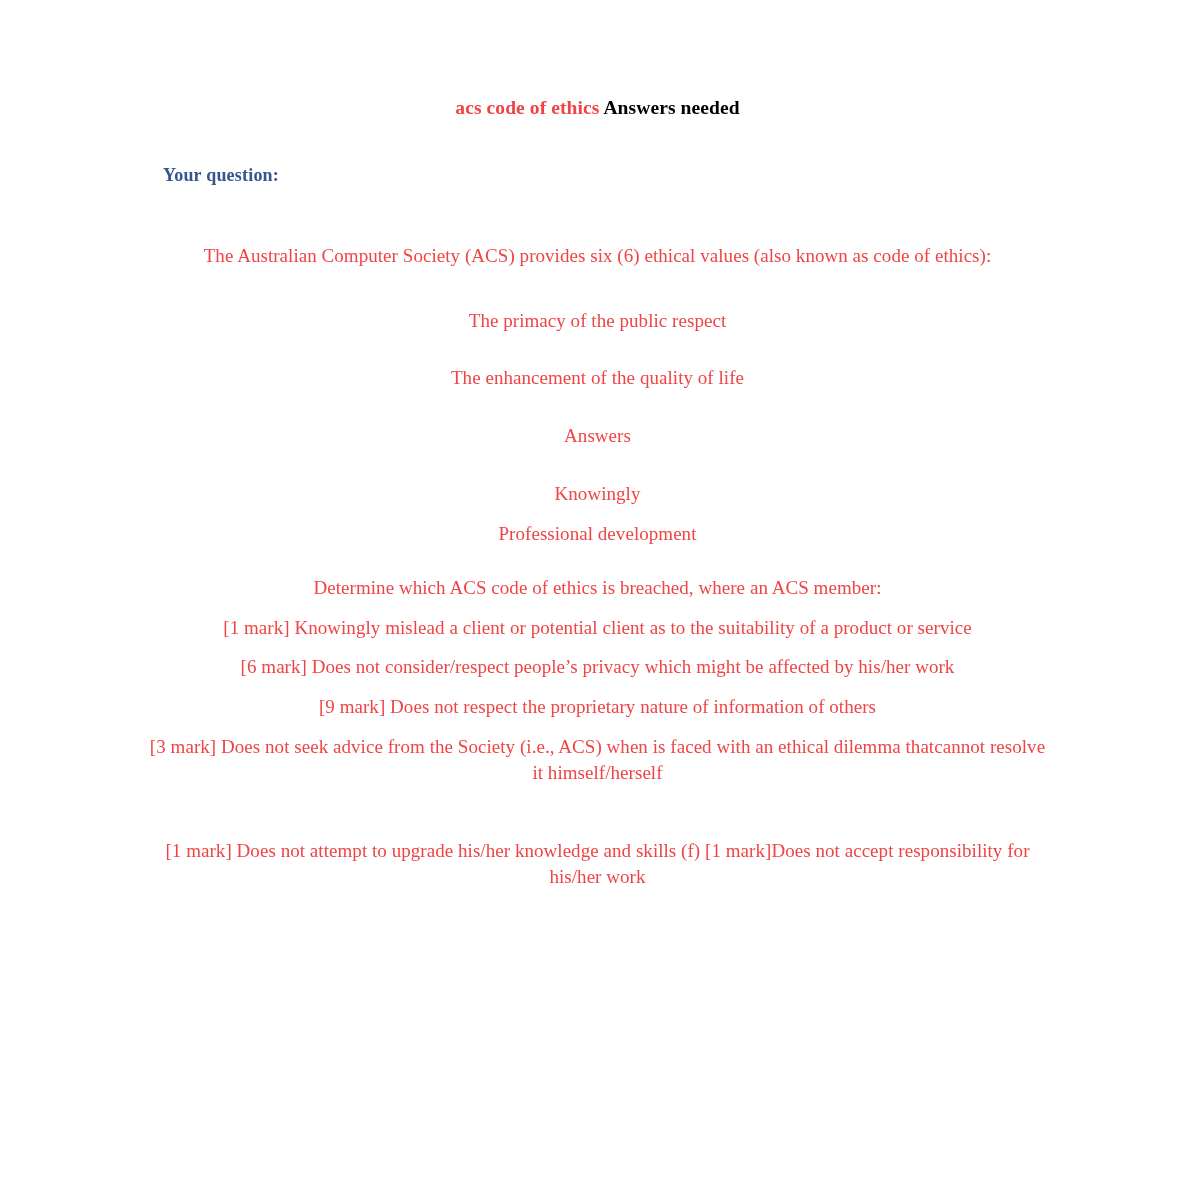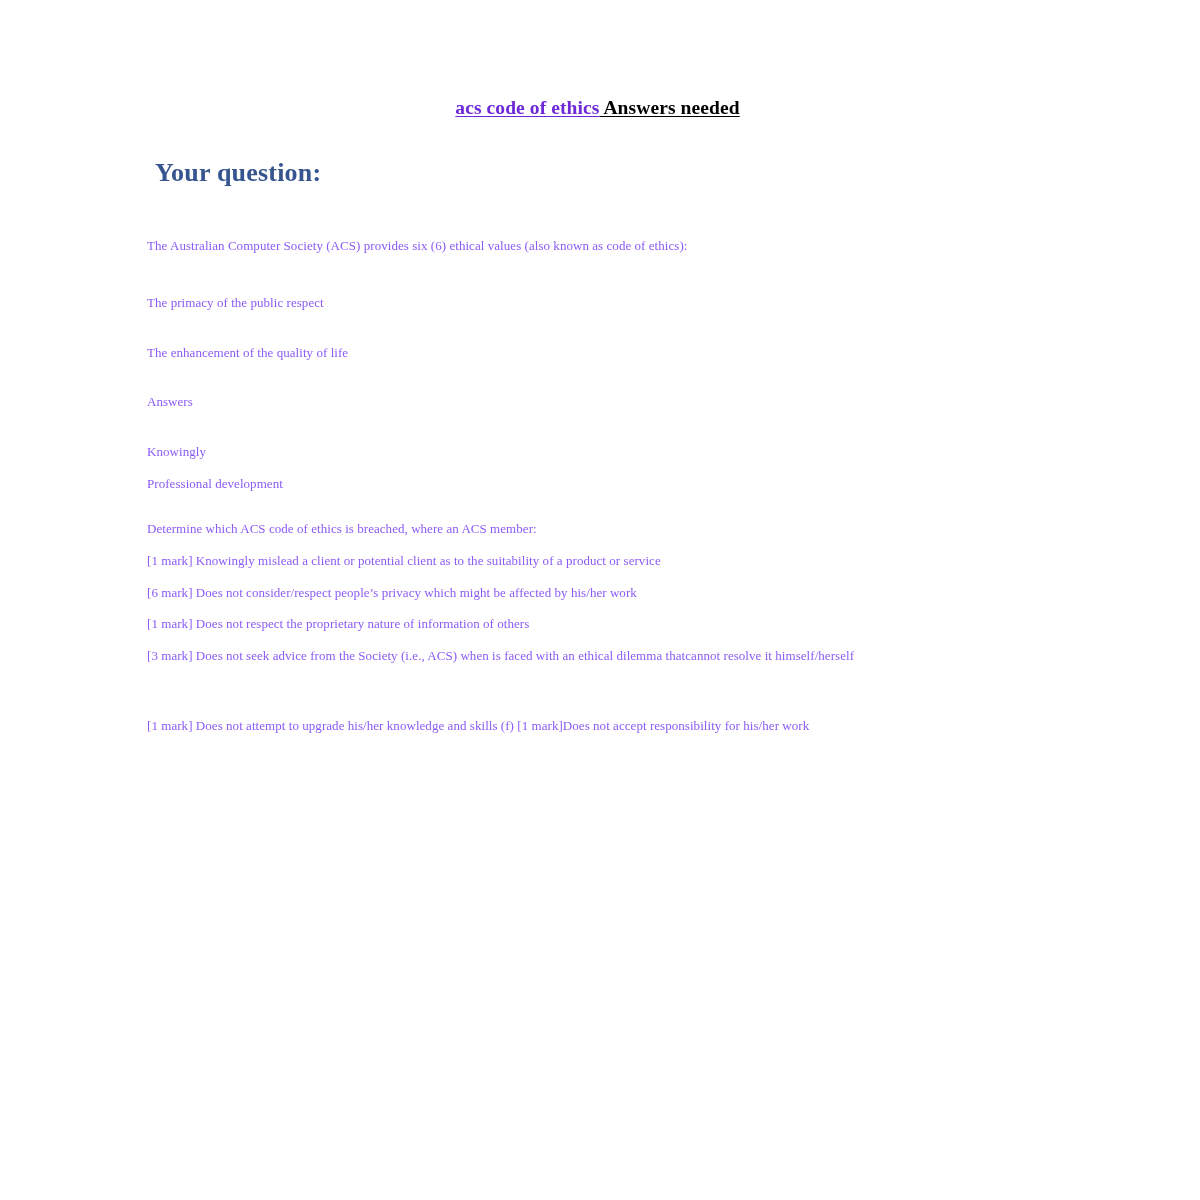--- a/index.html
+++ b/index.html
@@ -30,47 +30,45 @@
   
   .doc-title {
     text-align: center;
     font-size: 19.5px;
     font-weight: bold;
     line-height: 1.25;
     margin: 0 0 14px 0;
     letter-spacing: 0.1px;
   }
   .doc-title .seg-link {
-    color: #6d28d9;
-    text-decoration: underline;
+    color: #ef4444;
     text-underline-offset: 2px;
   }
   .doc-title .seg-plain {
     color: #000000;
-    text-decoration: underline;
     text-underline-offset: 2px;
   }
 
   
   .question-heading {
-    font-size: 26px;
+    font-size: 18px;
     font-weight: bold;
     color: #36558f;
     line-height: 1.3;
-    margin: 8px;
+    margin: 16px;
     letter-spacing: 0.2px;
   }
 
   
   .para {
-    font-size: 13px;
+    font-size: 19px;
     line-height: 1.36;
-    color: #8b5cf6;
+    color: #ef4444;
     margin: 0;
-    text-align: left;
+    text-align: center;
     letter-spacing: 0.05px;
   }
 
   
   .gap-xl { height: 39px; }
   .gap-md { height: 32px; }
   .gap-sm { height: 14px; }
   .gap-para { height: 14px; }
   .gap-block { height: 52px; }
 </style>
@@ -120,21 +118,21 @@
     <div class="gap-sm"></div>
 
     <p class="para">[1 mark] Knowingly mislead a client or potential client as to the suitability of a product or service</p>
 
     <div class="gap-para"></div>
 
     <p class="para">[6 mark] Does not consider/respect people’s privacy which might be affected by his/her work</p>
 
     <div class="gap-para"></div>
 
-    <p class="para">[1 mark] Does not respect the proprietary nature of information of others</p>
+    <p class="para">[9 mark] Does not respect the proprietary nature of information of others</p>
 
     <div class="gap-para"></div>
 
     <p class="para">[3 mark] Does not seek advice from the Society (i.e., ACS) when is faced with an ethical dilemma thatcannot resolve it himself/herself</p>
 
     <div class="gap-block"></div>
 
     <p class="para">[1 mark] Does not attempt to upgrade his/her knowledge and skills (f) [1 mark]Does not accept responsibility for his/her work</p>
 
   </div>

